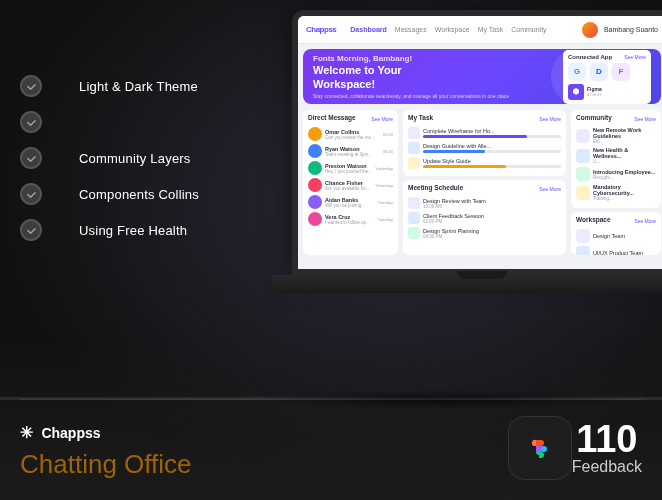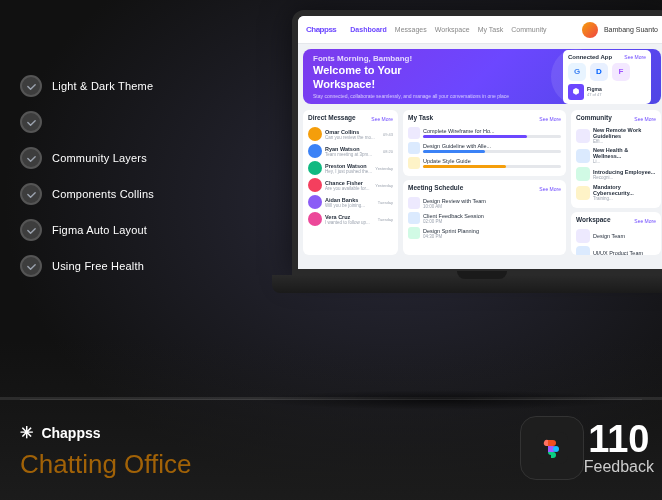--- a/index.html
+++ b/index.html
@@ -47,23 +47,24 @@
       flex-shrink: 0;
     }
 
     .check-icon svg {
       width: 11px;
       height: 11px;
     }
 
     .feature-text {
       color: #ffffff;
-      font-size: 11px;
+      font-size: 13px;
       font-weight: 500;
       letter-spacing: 0.2px;
+      margin-left: 27px;
     }
 
     
     .bottom-brand {
       position: absolute;
       left: 20px;
       bottom: 20px;
       z-index: 10;
     }
 
@@ -83,21 +84,21 @@
     .brand-title {
       color: #a16207;
       font-size: 26px;
       font-weight: 400;
       line-height: 1.15;
     }
 
     
     .bottom-right {
       position: absolute;
-      right: 8px;
+      right: 20px;
       bottom: 20px;
       display: flex;
       align-items: center;
       gap: 0;
       z-index: 10;
     }
 
     .figma-badge {
       width: 64px;
       height: 64px;
@@ -566,28 +567,20 @@
     </div>
     <span class="feature-text">Community Layers</span>
   </div>
   <div class="feature-item">
     <div class="check-icon">
       <svg viewBox="0 0 12 12" fill="none">
         <path d="M2 6l3 3 5-5" stroke="#9ca3af" stroke-width="1.5" stroke-linecap="round" stroke-linejoin="round"></path>
       </svg>
     </div>
     <span class="feature-text">Components Collins</span>
-  </div>
-  <div class="feature-item">
-    <div class="check-icon">
-      <svg viewBox="0 0 12 12" fill="none">
-        <path d="M2 6l3 3 5-5" stroke="#9ca3af" stroke-width="1.5" stroke-linecap="round" stroke-linejoin="round"></path>
-      </svg>
-    </div>
-    <span class="feature-text">Figma Auto Layout</span>
   </div>
   <div class="feature-item">
     <div class="check-icon">
       <svg viewBox="0 0 12 12" fill="none">
         <path d="M2 6l3 3 5-5" stroke="#9ca3af" stroke-width="1.5" stroke-linecap="round" stroke-linejoin="round"></path>
       </svg>
     </div>
     <span class="feature-text">Using Free Health</span>
   </div>
 </div>

